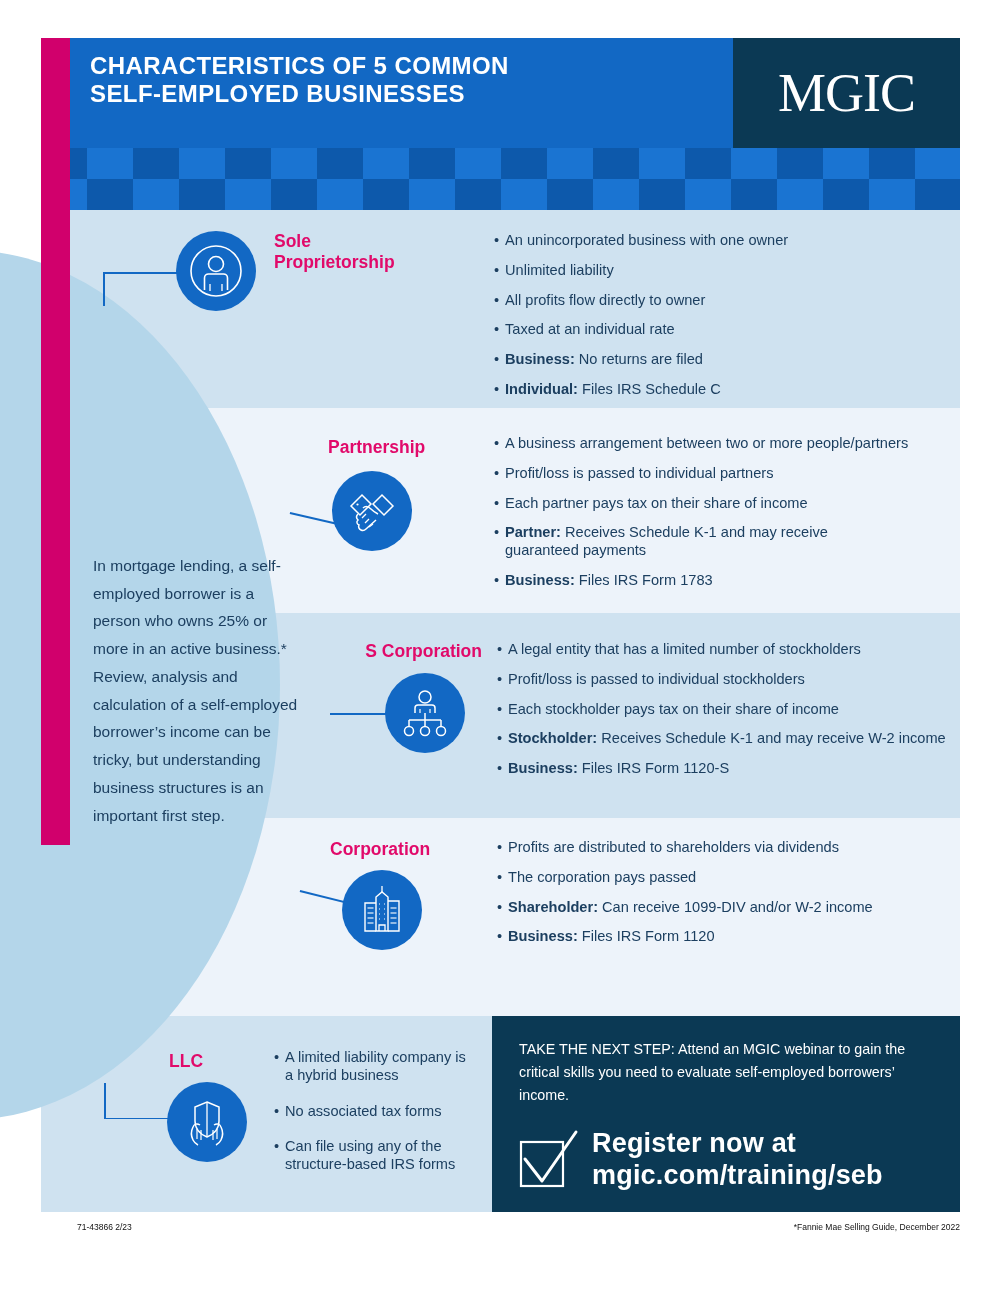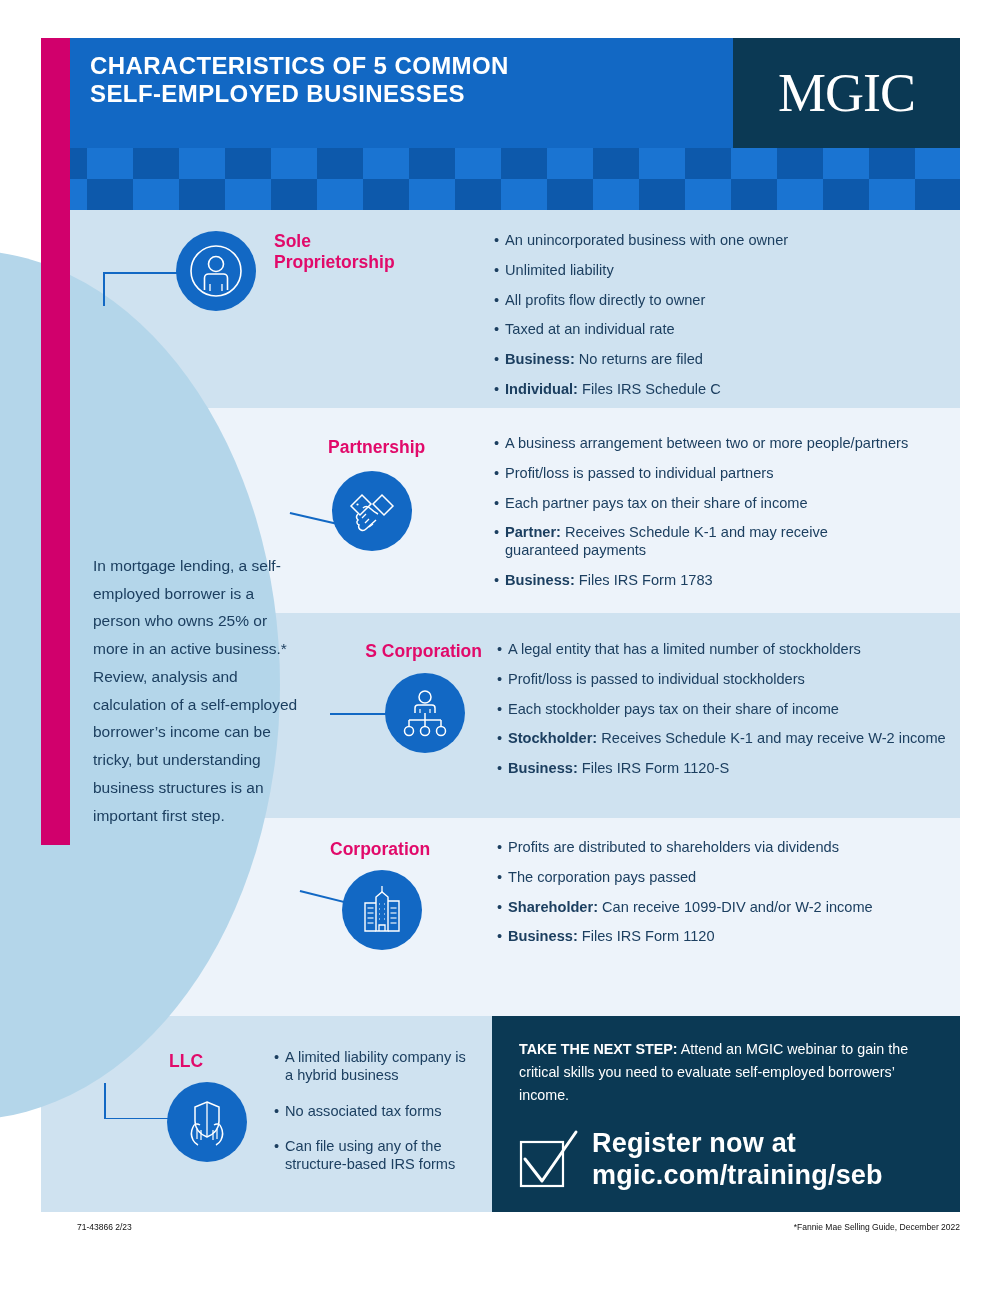--- a/index.html
+++ b/index.html
@@ -53,21 +53,21 @@
 
   .bullets{position:absolute;color:#1c3f60;font-size:14.6px;line-height:1.0;z-index:5;}
   .bullets li{list-style:none;position:relative;padding-left:11px;margin-bottom:12px;line-height:1.22;}
   .bullets ul{margin:0;padding:0;}
   .bullets li:before{content:"\2022";position:absolute;left:0;top:0;color:#1c3f60;}
   .bullets b{font-weight:bold;}
 
   
   .cta{position:absolute;left:492px;top:1016px;width:468px;height:196px;background:#0b3954;z-index:8;}
   .cta-text{position:absolute;left:27px;top:22px;width:400px;color:#ffffff;font-size:14.3px;line-height:1.62;}
-  .cta-text b{font-weight:bold;}
+  .cta-text b{font-weight:normal;}
   .cta-reg{position:absolute;left:100px;top:112px;color:#ffffff;font-weight:bold;font-size:27px;line-height:1.18;
     letter-spacing:.2px;}
   .cta-check{position:absolute;left:24px;top:110px;width:66px;height:66px;}
 
   
   .footer-left{position:absolute;left:41px;top:1222px;color:#111111;font-size:8.5px;margin-left:36px;}
   .footer-right{position:absolute;right:40px;top:1222px;color:#111111;font-size:8.5px;}
 </style>
 </head>
 <body>

